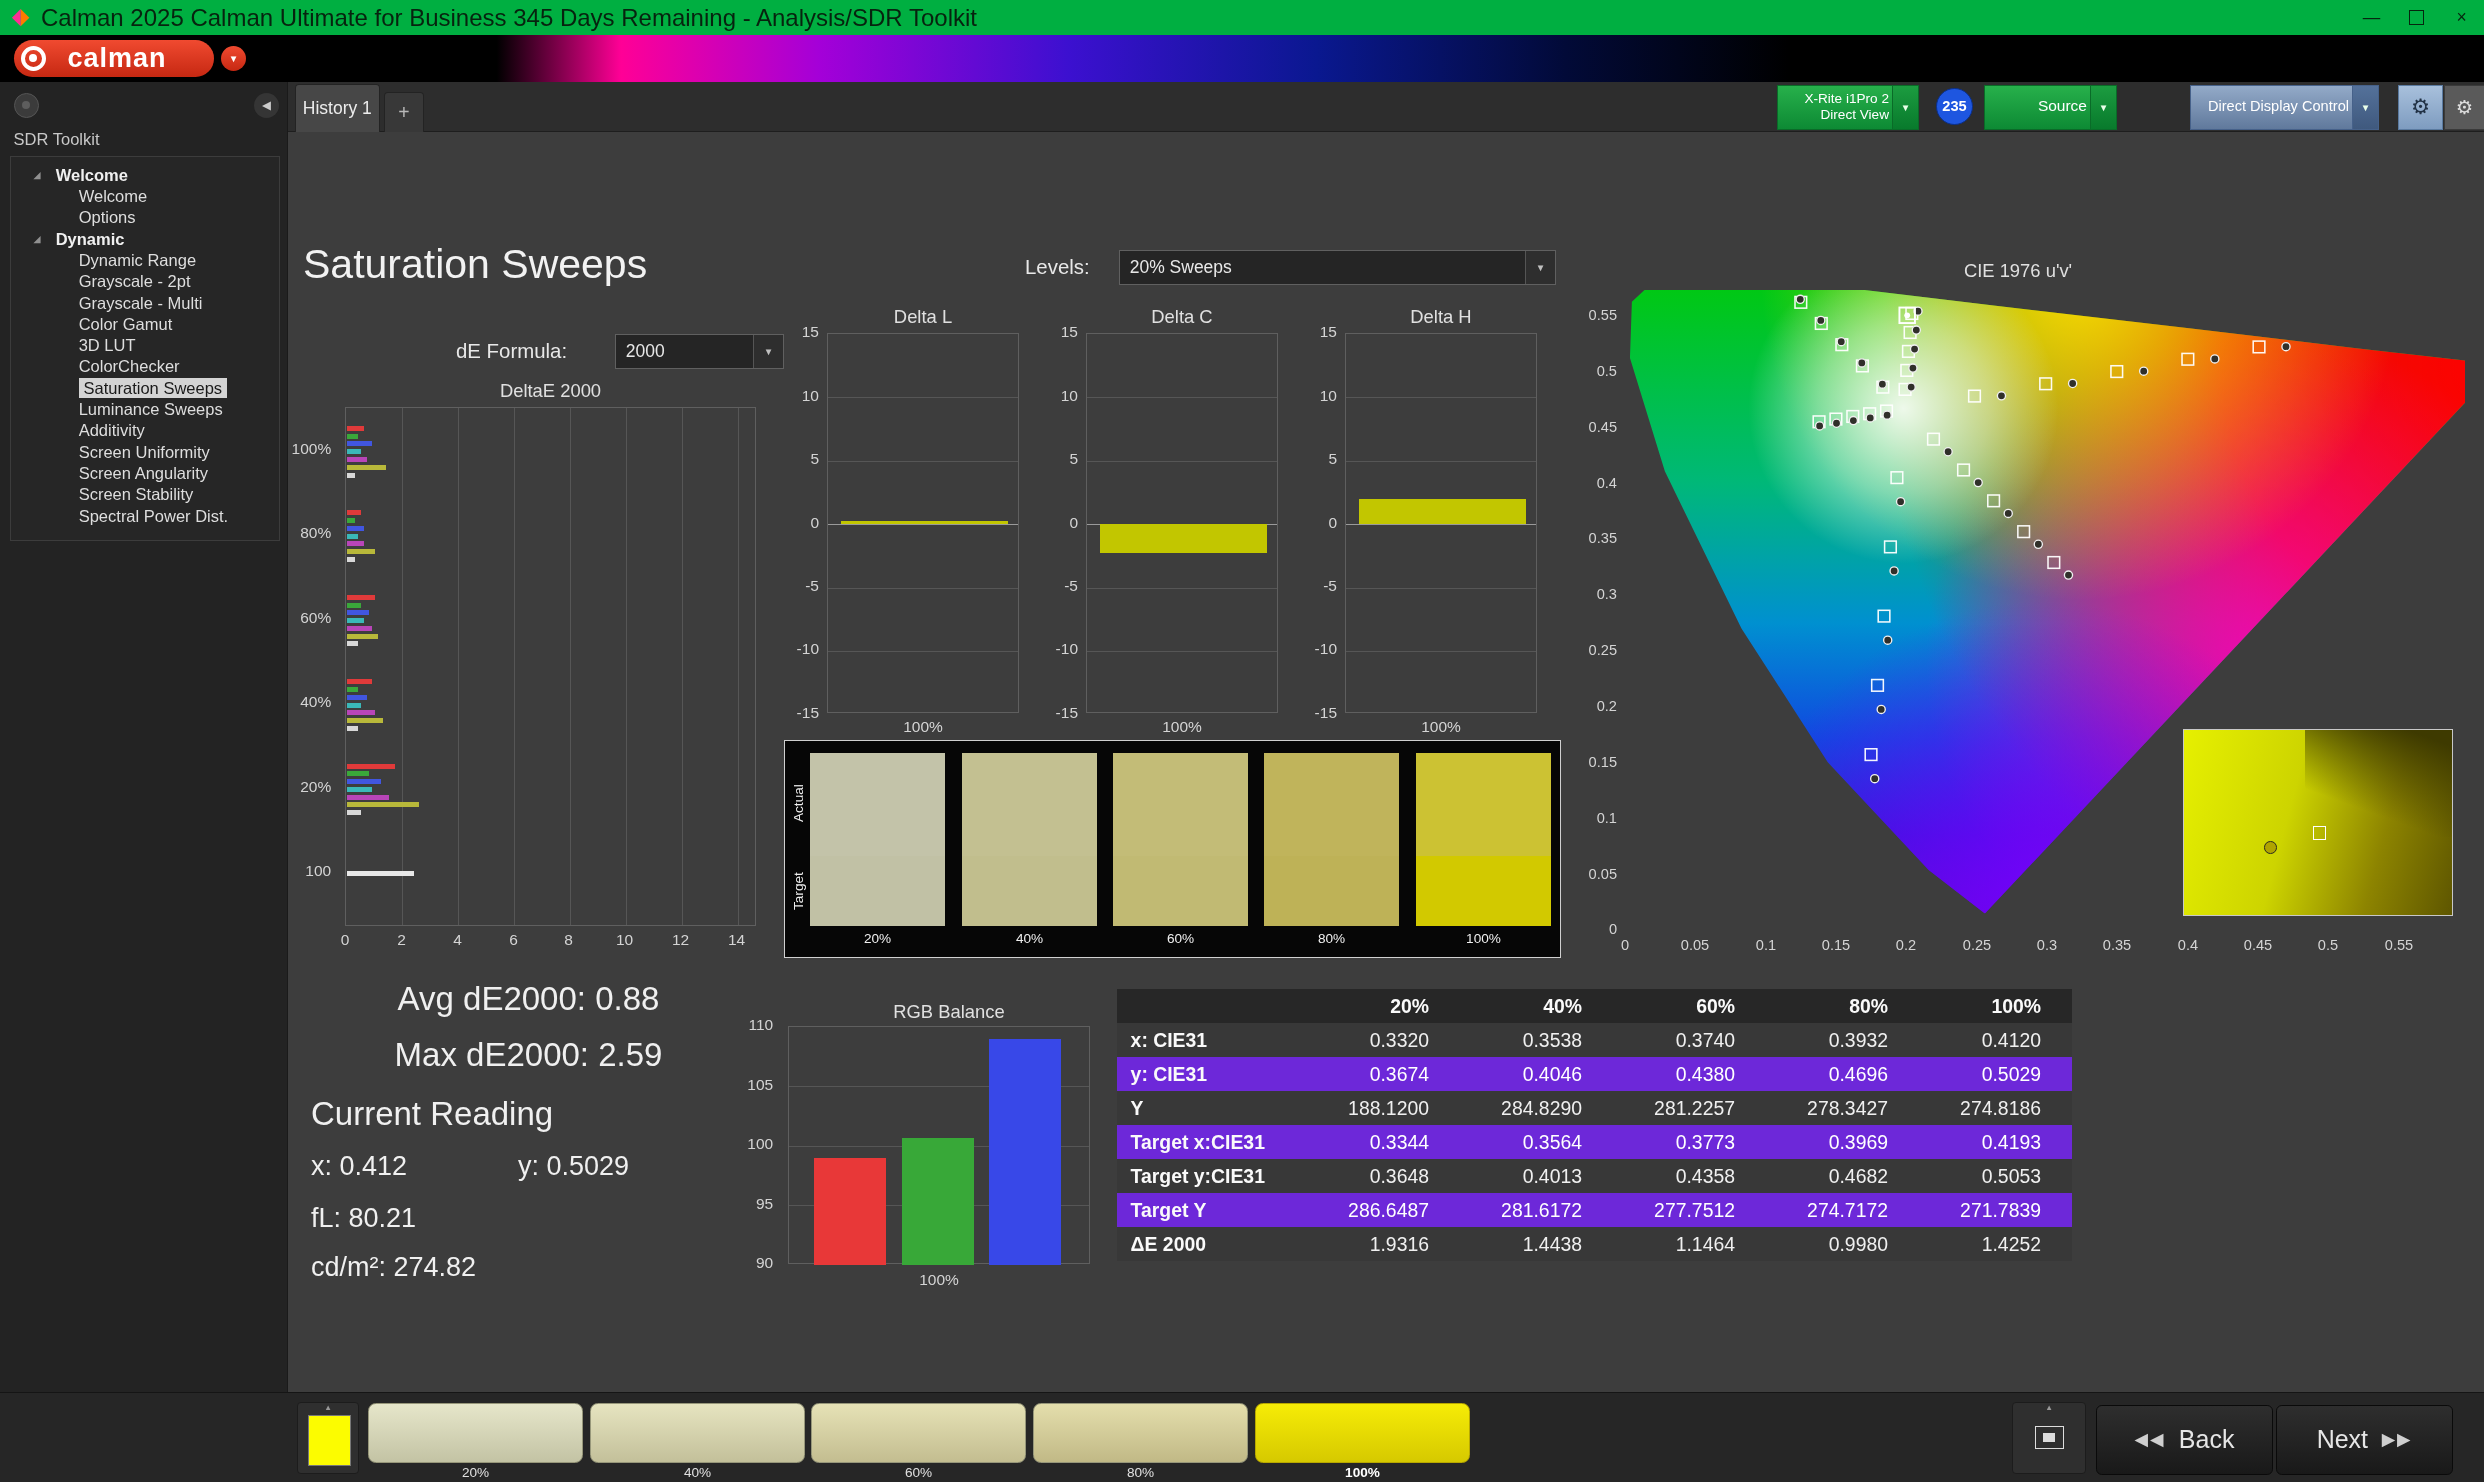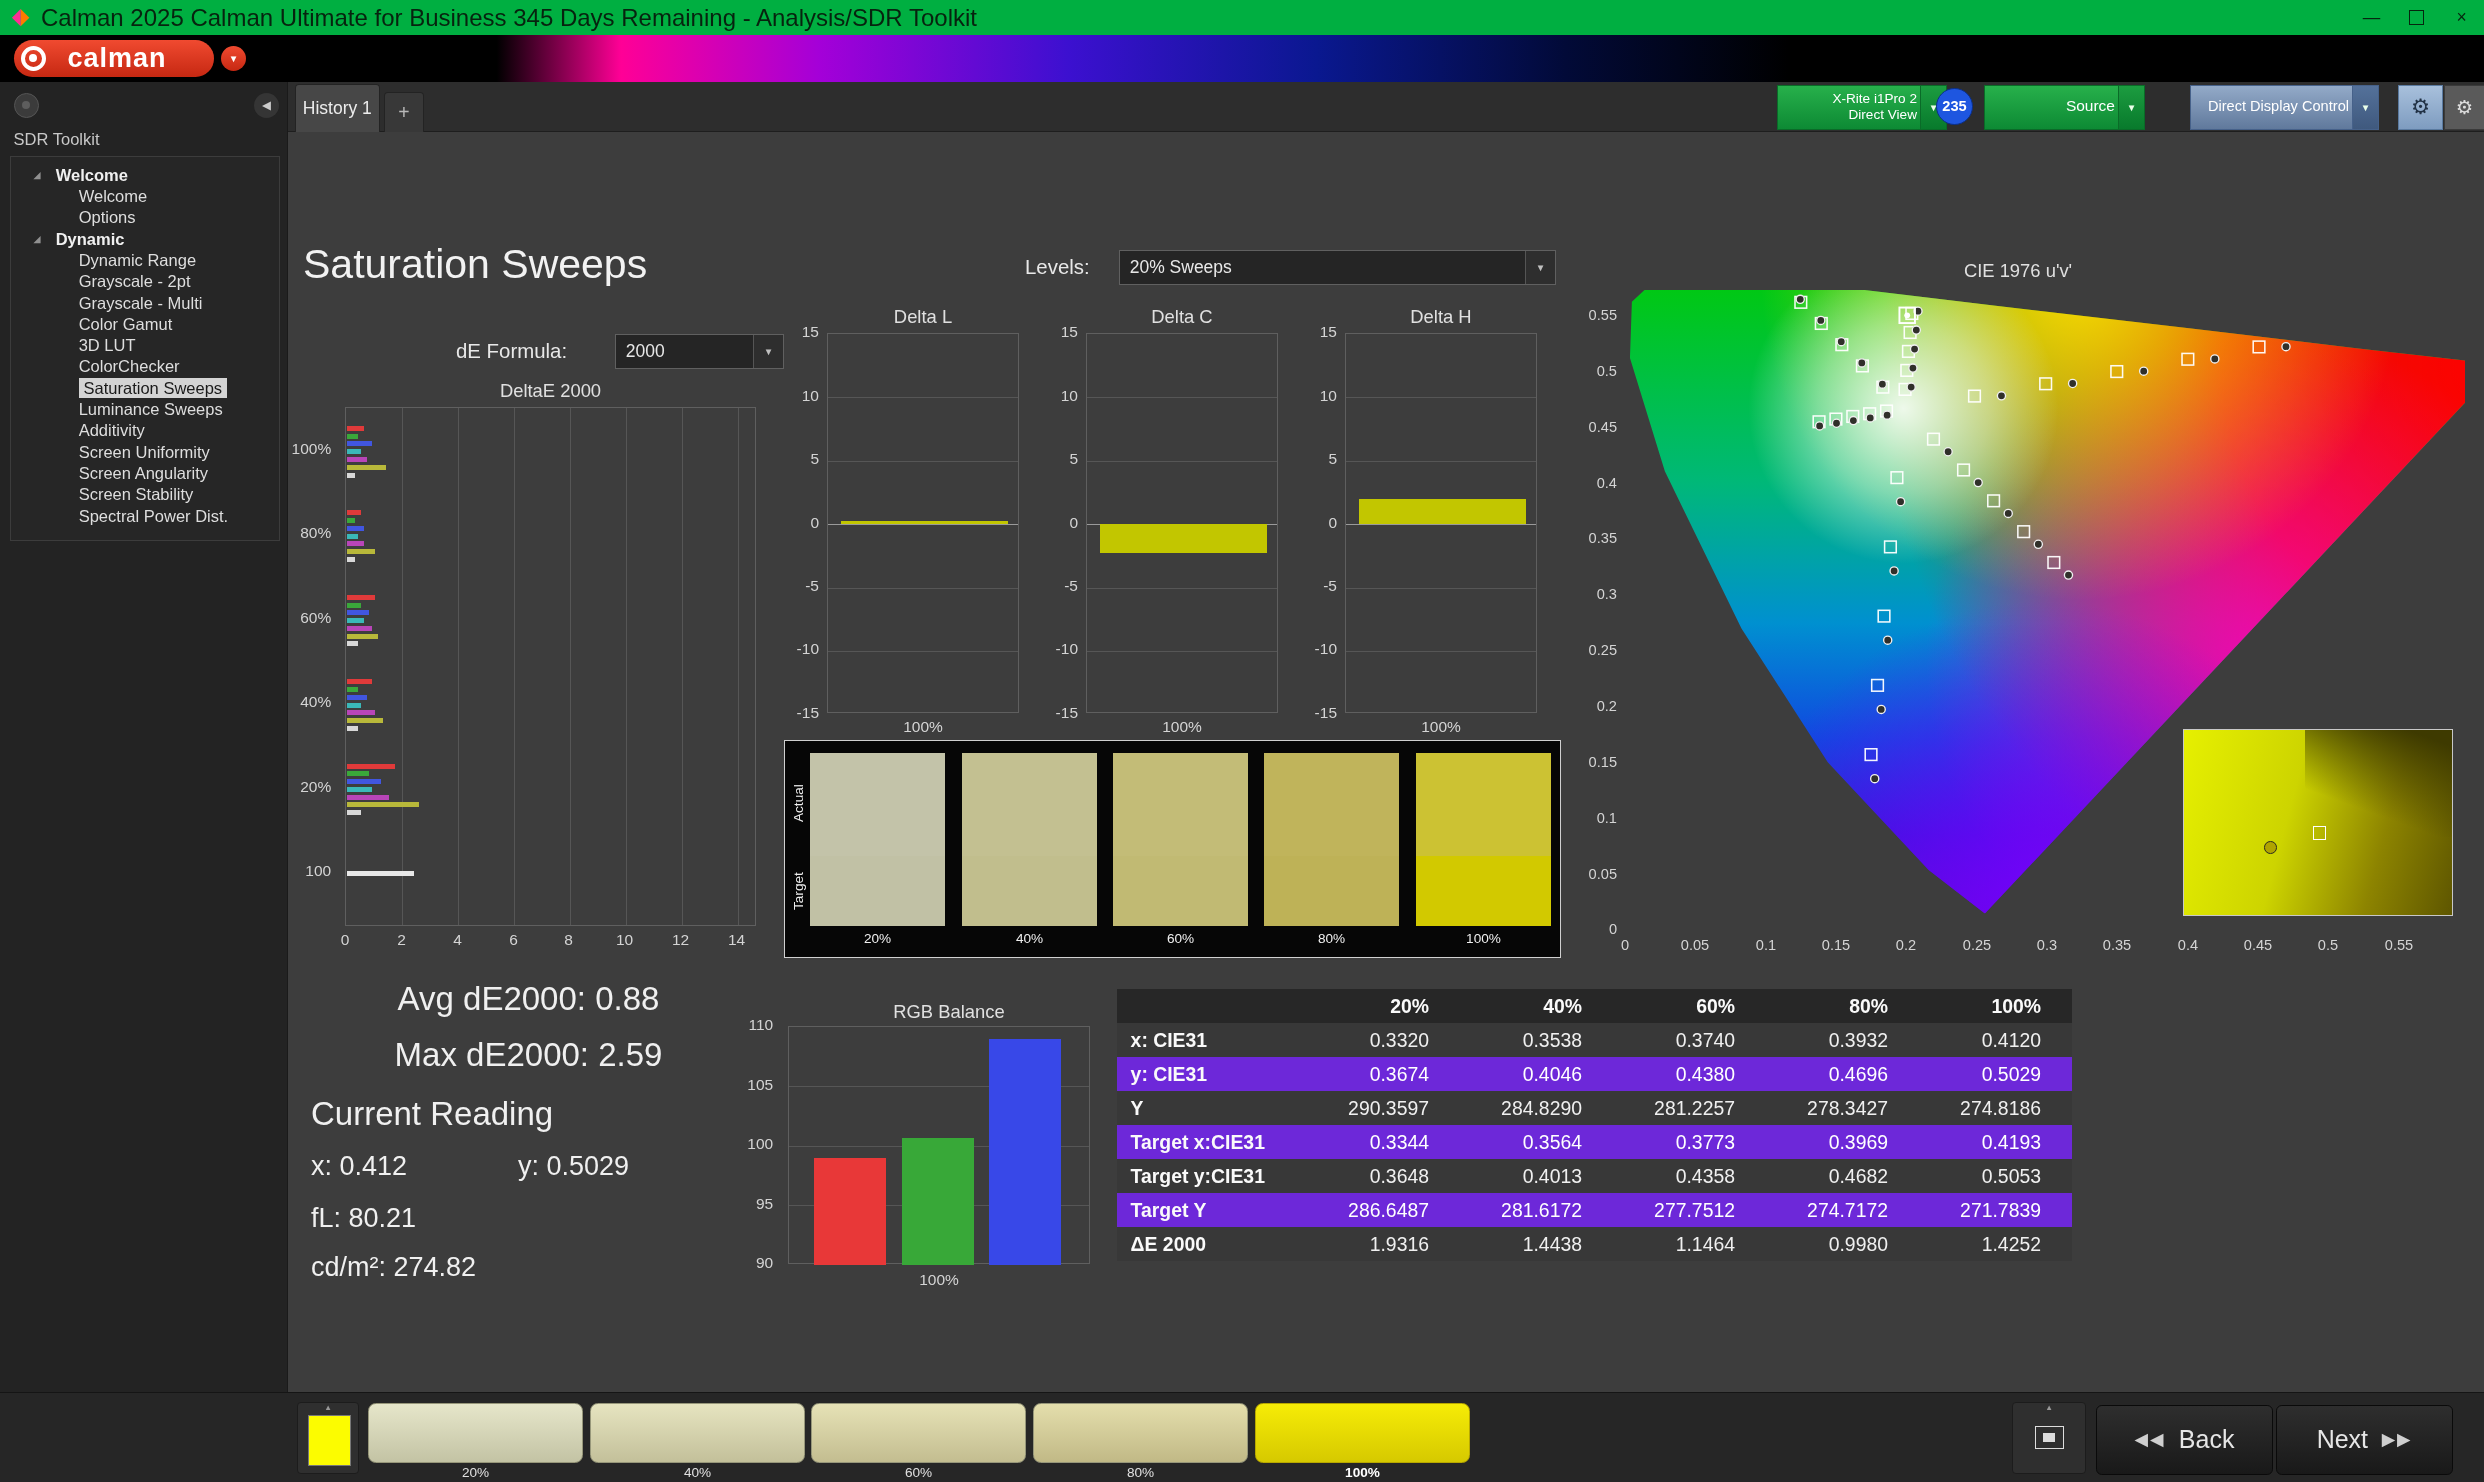--- a/index.html
+++ b/index.html
@@ -25,21 +25,21 @@
   .logo-text{color:#fff;font-size:27px;font-weight:bold;letter-spacing:1px;margin-left:21px;}
   .logo-drop{position:absolute;left:221px;top:10.7px;width:25px;height:25px;border-radius:50%;
     background:linear-gradient(180deg,#f04a30,#c62812);color:#fff;font-size:9.7px;display:flex;align-items:center;justify-content:center;}
 
   
   .tabrow{position:absolute;left:287px;top:82px;width:2197px;height:49px;background:#2d2d2d;border-bottom:1px solid #1e1e1e;text-align:right;}
   .tab-active{position:absolute;left:7.8px;top:1.9px;width:83px;height:47px;background:#474747;border:1px solid #232323;border-bottom:none;
     border-radius:3.9px 3.9px 0 0;color:#ececec;font-size:17.5px;display:flex;align-items:center;justify-content:center;}
   .tab-add{position:absolute;left:97px;top:9.7px;width:38px;height:39px;background:#383838;border:1px solid #232323;border-bottom:none;
     border-radius:3.9px 3.9px 0 0;color:#b8b8b8;font-size:19.4px;display:flex;align-items:center;justify-content:center;}
-  .dd-green{background:linear-gradient(180deg,#27b04b,#0d8a34);border:1px solid #0a6b28;color:#fff;position:absolute;height:43px;padding-left:28px;}
+  .dd-green{background:linear-gradient(180deg,#27b04b,#0d8a34);border:1px solid #0a6b28;color:#fff;position:absolute;height:43px;}
   .dd-arrowseg{position:absolute;right:0;top:0;bottom:0;width:25px;border-left:1px solid #0a6b28;
     background:linear-gradient(180deg,#1c9c40,#087a2c);display:flex;align-items:center;justify-content:center;font-size:9.7px;color:#eaffea;}
   .meter-dd{left:1490px;top:2.9px;width:140px;font-size:13.6px;}
   .meter-lines{padding:4.9px 29px 0 8.7px;line-height:16.5px;white-space:nowrap;overflow:hidden;}
   .badge{position:absolute;left:1649px;top:5.8px;width:37px;height:37px;border-radius:50%;background:#1e56e0;border:1.9px solid #0a2f8a;
     color:#fff;font-size:14.6px;font-weight:bold;display:flex;align-items:center;justify-content:center;box-sizing:border-box;}
   .source-dd{left:1697px;top:2.9px;width:131px;font-size:15.5px;}
   .source-dd .dd-text{padding:11.6px 29px 0 9.7px;}
   .display-dd{position:absolute;left:1903px;top:2.9px;width:187px;height:43px;color:#fff;font-size:14.6px;
     background:linear-gradient(180deg,#93aac8,#60799c);border:1px solid #46618a;}
@@ -562,21 +562,21 @@
       <div class="dt-row light">
         <div class="dt-label">y: CIE31</div>
         <div class="dt-cell">0.3674</div>
         <div class="dt-cell">0.4046</div>
         <div class="dt-cell">0.4380</div>
         <div class="dt-cell">0.4696</div>
         <div class="dt-cell">0.5029</div>
       </div>
       <div class="dt-row dark">
         <div class="dt-label">Y</div>
-        <div class="dt-cell">290.3597</div>
+        <div class="dt-cell">188.1200</div>
         <div class="dt-cell">284.8290</div>
         <div class="dt-cell">281.2257</div>
         <div class="dt-cell">278.3427</div>
         <div class="dt-cell">274.8186</div>
       </div>
       <div class="dt-row light">
         <div class="dt-label">Target x:CIE31</div>
         <div class="dt-cell">0.3344</div>
         <div class="dt-cell">0.3564</div>
         <div class="dt-cell">0.3773</div>

